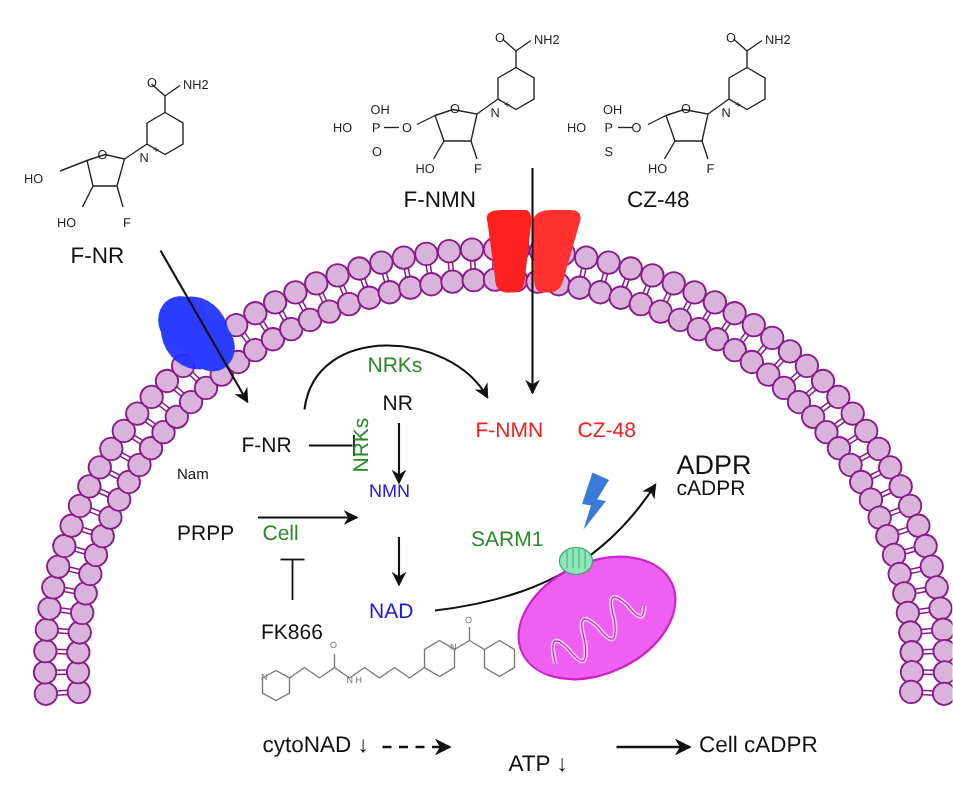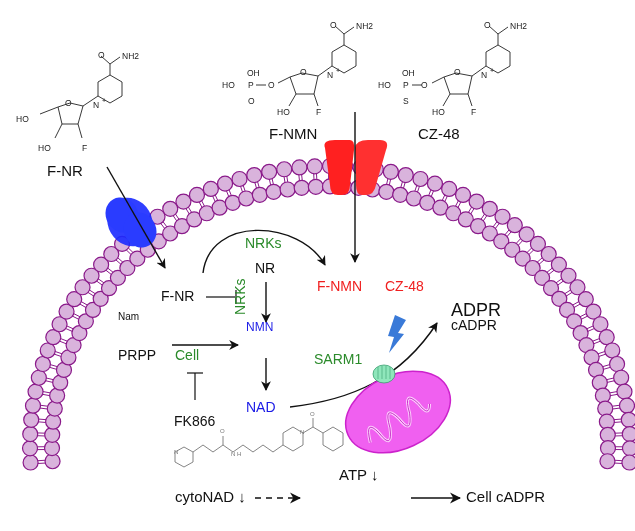--- a/index.html
+++ b/index.html
@@ -433,14 +433,14 @@
 <div class="lbl black" style="left:118px;top:348px;font-size:14px">PRPP</div>
 <div class="lbl green" style="left:175px;top:348px;font-size:14px">Cell</div>
 <div class="lbl blue" style="left:246px;top:321px;font-size:12px">NMN</div>
 <div class="lbl blue" style="left:246px;top:400px;font-size:14px">NAD</div>
 <div class="lbl black" style="left:174px;top:414px;font-size:14px">FK866</div>
 <div class="lbl green" style="left:314px;top:352px;font-size:14px">SARM1</div>
 <div class="lbl black" style="left:451px;top:301px;font-size:18px">ADPR</div>
 <div class="lbl black" style="left:451px;top:318px;font-size:14px">cADPR</div>
 
 <div class="lbl black" style="left:175px;top:489px;font-size:15px">cytoNAD ↓</div>
-<div class="lbl black" style="left:339px;top:467px;font-size:15px">ATP ↓</div>
+<div class="lbl black" style="left:339px;top:502px;font-size:15px">ATP ↓</div>
 <div class="lbl black" style="left:466px;top:489px;font-size:15px">Cell cADPR</div>
 
 </body></html>

